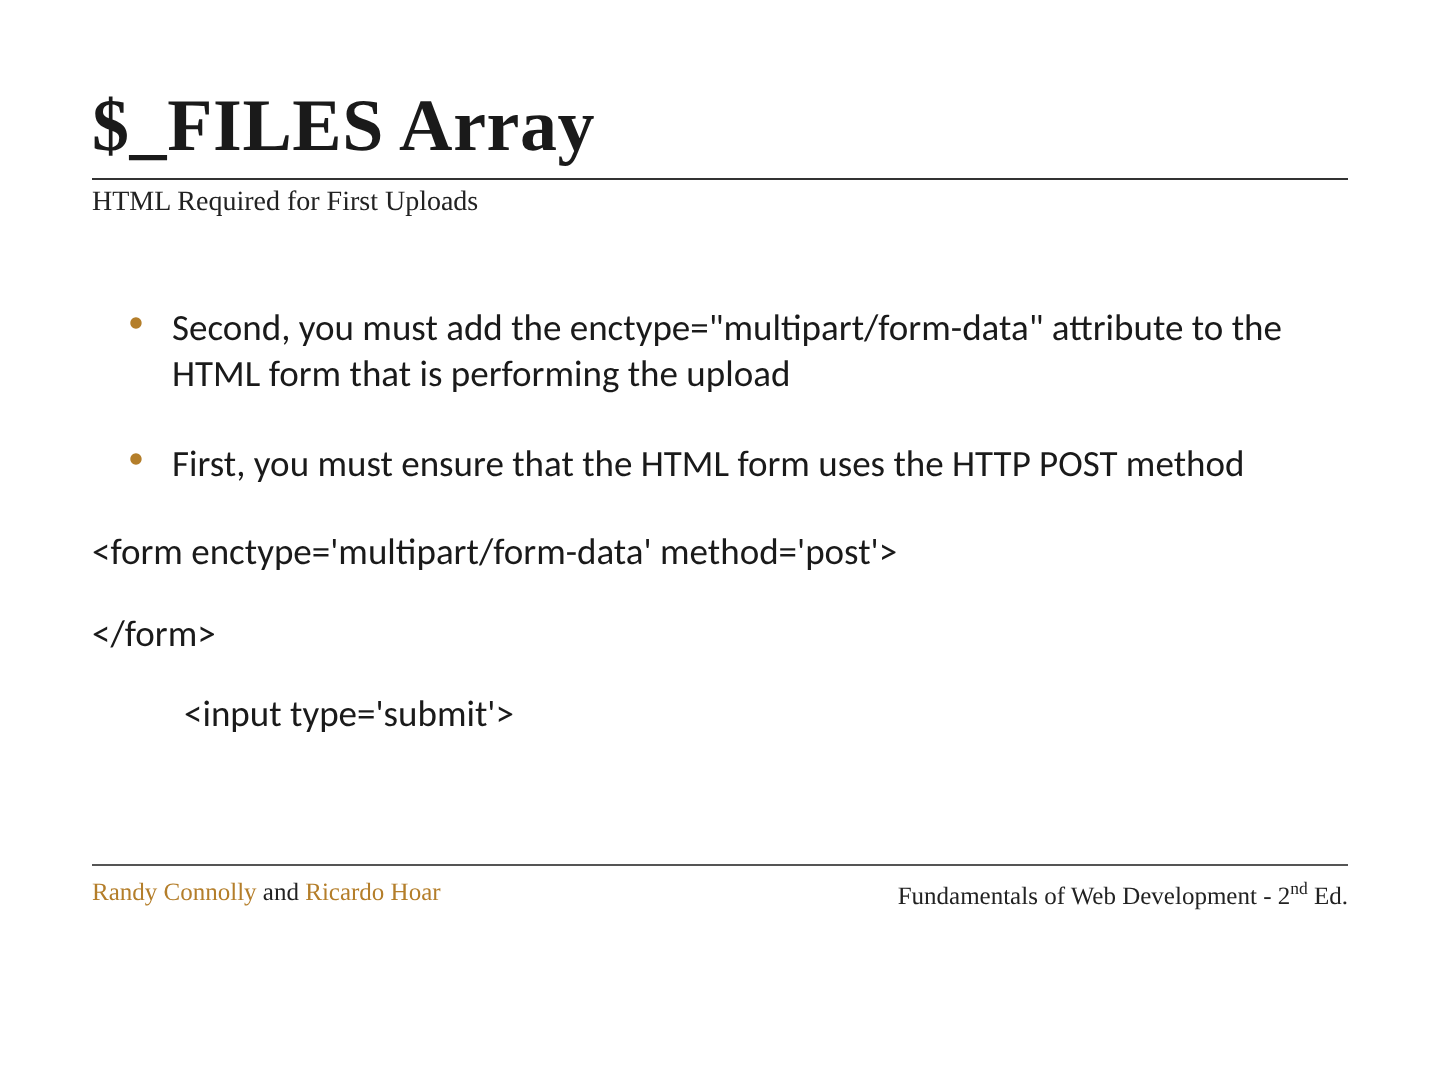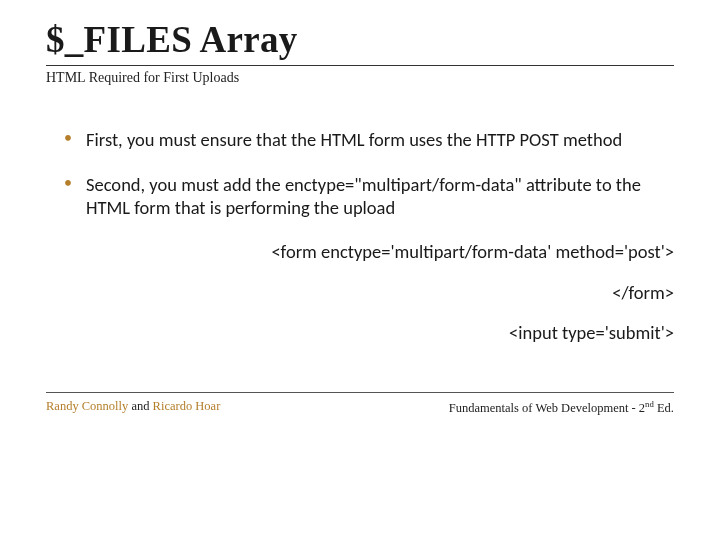--- a/index.html
+++ b/index.html
@@ -8,20 +8,21 @@
     background: #fff;
     font-family: Calibri, "Segoe UI", Arial, sans-serif;
     color: #1a1a1a;
     position: relative;
   }
   .slide {
     width: 720px;
     height: 452px;
     padding: 18px 46px 0 46px;
     position: relative;
+    margin-top: 24px;
   }
   .title {
     font-family: "Times New Roman", Times, serif;
     font-size: 37px;
     font-weight: bold;
     letter-spacing: 0.3px;
     padding-bottom: 2px;
   }
   .title-rule {
     border: none;
@@ -54,29 +55,28 @@
     left: 0;
     top: 0;
     color: #b47e2a;
     font-size: 16px;
     line-height: 1.3;
   }
   .code-block {
     font-size: 18.5px;
     line-height: 1.2;
     margin-top: 4px;
-    text-align: right;
   }
   .code-line { margin-bottom: 18px; }
   .code-indent { padding-left: 46px; }
   .footer {
     position: absolute;
     left: 46px;
     right: 46px;
-    bottom: 36px;
+    bottom: 20px;
   }
   .footer-rule {
     border: none;
     border-top: 1.5px solid #555;
     margin-bottom: 6px;
   }
   .footer-row {
     display: flex;
     justify-content: space-between;
     font-family: "Times New Roman", Times, serif;
@@ -90,22 +90,22 @@
 <body>
 
 <div class="slide">
 
   <div class="title">$_FILES Array</div>
   <hr class="title-rule">
   <div class="subtitle">HTML Required for First Uploads</div>
 
   <div class="content">
     <ul class="bullets">
+      <li>Second, you must add the enctype="multipart/form-data" attribute to the HTML form that is performing the upload</li>
       <li>First, you must ensure that the HTML form uses the HTTP POST  method</li>
-      <li>Second, you must add the enctype="multipart/form-data" attribute to the HTML form that is performing the upload</li>
     </ul>
 
     <div class="code-block">
       <div class="code-line">&lt;form enctype='multipart/form-data' method='post'&gt;</div>
       <div class="code-line">&lt;/form&gt;</div>
       <div class="code-line code-indent">&lt;input type='submit'&gt;</div>
     </div>
   </div>
 
   <div class="footer">

